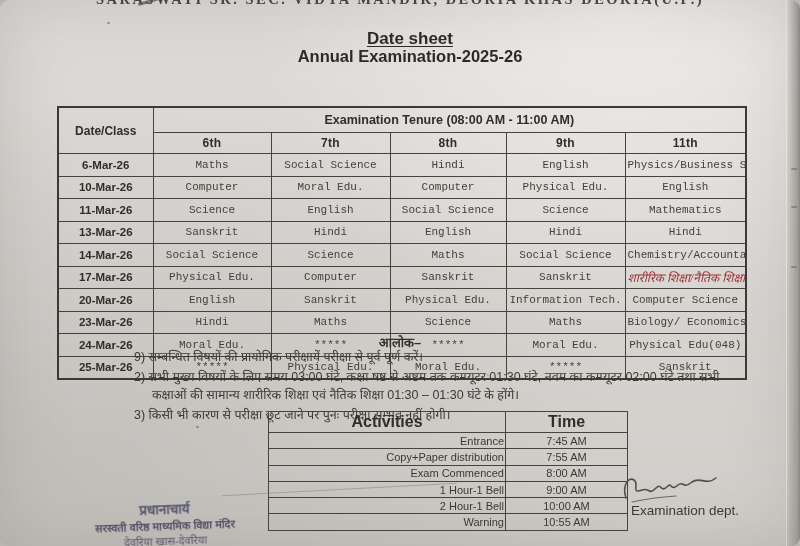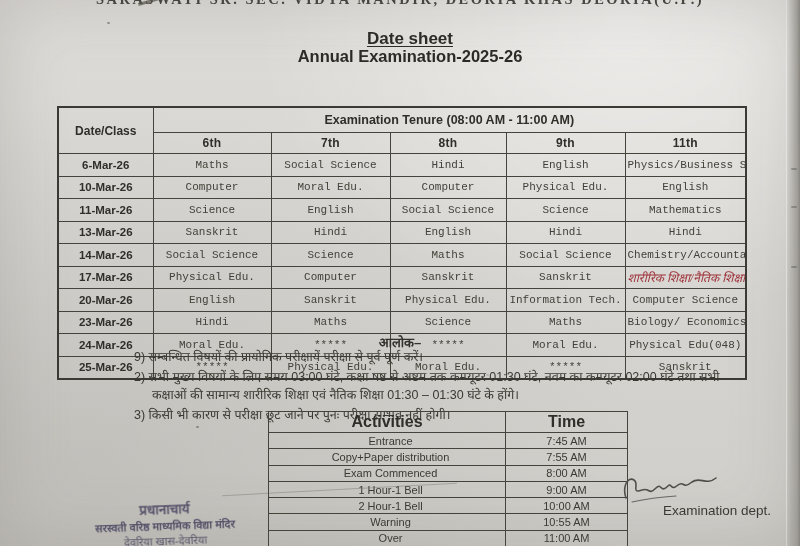--- a/index.html
+++ b/index.html
@@ -3,20 +3,21 @@
 <meta charset="utf-8">
 <style>
   html,body{margin:0;padding:0;background:#b8b6b1;}
   .canvas{
     position:relative;width:800px;height:546px;overflow:hidden;
     font-family:"Liberation Sans",sans-serif;color:#35342f;
     background:
       radial-gradient(ellipse at 78% 2%, rgba(255,255,255,.5), transparent 42%),
       radial-gradient(ellipse at 10% 85%, rgba(120,117,110,.18), transparent 55%),
       linear-gradient(180deg,#dedcd8 0%,#d8d6d2 40%,#d0cec9 100%);
+    border-radius: 9px;
   }
   .canvas::after{content:'';position:absolute;inset:0;box-shadow:inset 0 0 70px rgba(95,92,85,.22);pointer-events:none;}
   .paper-edge{position:absolute;right:0;top:0;width:14px;height:546px;
     background:linear-gradient(90deg,rgba(0,0,0,0) 0,rgba(125,122,115,.25) 35%,#a9a7a1 80%,#8e8c86 100%);}
   .edge-line{position:absolute;right:13px;top:0;width:1px;height:546px;background:rgba(255,255,255,.5);}
   .edge-mark{position:absolute;width:6px;height:2px;background:rgba(90,88,82,.45);border-radius:1px;}
   .speck{position:absolute;width:3px;height:2px;border-radius:50%;background:rgba(80,78,72,.55);}
   .corner-mark{position:absolute;left:138px;top:0px;width:22px;height:3px;background:#55534c;transform:rotate(-16deg);opacity:.7;}
   .scratch{position:absolute;left:222px;top:489px;width:235px;height:1px;background:rgba(105,103,96,.38);transform:rotate(-3deg);}
 
@@ -42,31 +43,31 @@
 
   .notes-heading{position:absolute;top:333px;left:0;width:800px;text-align:center;
     font-size:13px;font-weight:bold;color:#33312c;}
   .notes{position:absolute;left:134px;top:348px;width:604px;}
   .note{font-size:12.5px;line-height:1.48;color:#3a3831;padding-left:18px;text-indent:-18px;margin-bottom:1px;}
 
   .schedule-table{position:absolute;left:268px;top:411px;width:359px;border:1.6px solid #3c3a34;}
   .schedule-table th,.schedule-table td{border:1.2px solid #45433c;font-size:11px;color:#3b3933;overflow:hidden;white-space:nowrap;}
   .schedule-table th{font-weight:bold;height:15px;color:#2f2e29;font-size:16px;}
   .schedule-table td{height:13.3px;}
-  .activity-cell{text-align:center;padding-left:8px;}
+  .activity-cell{text-align:right;padding-left:8px;}
   .time-cell{text-align:center;}
 
   .stamp{position:absolute;left:30px;top:500px;width:270px;text-align:center;
     color:#4a4663;transform:rotate(-2deg);filter:blur(.4px);opacity:.9;}
   .stamp-line1{font-size:13.5px;font-weight:bold;}
   .stamp-line2{font-size:11px;font-weight:bold;}
   .stamp-line3{font-size:11px;}
 
   .signature{position:absolute;left:612px;top:472px;}
-  .dept{position:absolute;left:631px;top:503px;font-size:13.5px;color:#3a3933;margin-left:32px;}
+  .dept{position:absolute;left:631px;top:503px;font-size:13.5px;color:#3a3933;}
 </style>
 </head>
 <body>
 
 <div class="canvas">
 
   <div class="school-line">SARASWATI SR. SEC. VIDYA MANDIR, DEORIA KHAS DEORIA(U.P.)</div>
   <div class="title">Date sheet</div>
   <div class="subtitle">Annual Examination-2025-26</div>
 
@@ -212,24 +213,20 @@
           <td class="time-cell">9:00 AM</td>
         </tr>
         <tr>
           <td class="activity-cell">2 Hour-1 Bell</td>
           <td class="time-cell">10:00 AM</td>
         </tr>
         <tr>
           <td class="activity-cell">Warning</td>
           <td class="time-cell">10:55 AM</td>
         </tr>
-        <tr>
-          <td class="activity-cell">Over</td>
-          <td class="time-cell">11:00 AM</td>
-        </tr>
       </tbody>
   </table>
 
   <div class="stamp" id="stamp">
       <div class="stamp-line1">प्रधानाचार्य</div>
       <div class="stamp-line2">सरस्वती वरिष्ठ माध्यमिक विद्या मंदिर</div>
       <div class="stamp-line3">देवरिया खास-देवरिया</div>
     </div>
 
   <svg class="signature" width="130" height="34" viewBox="0 0 130 34">

